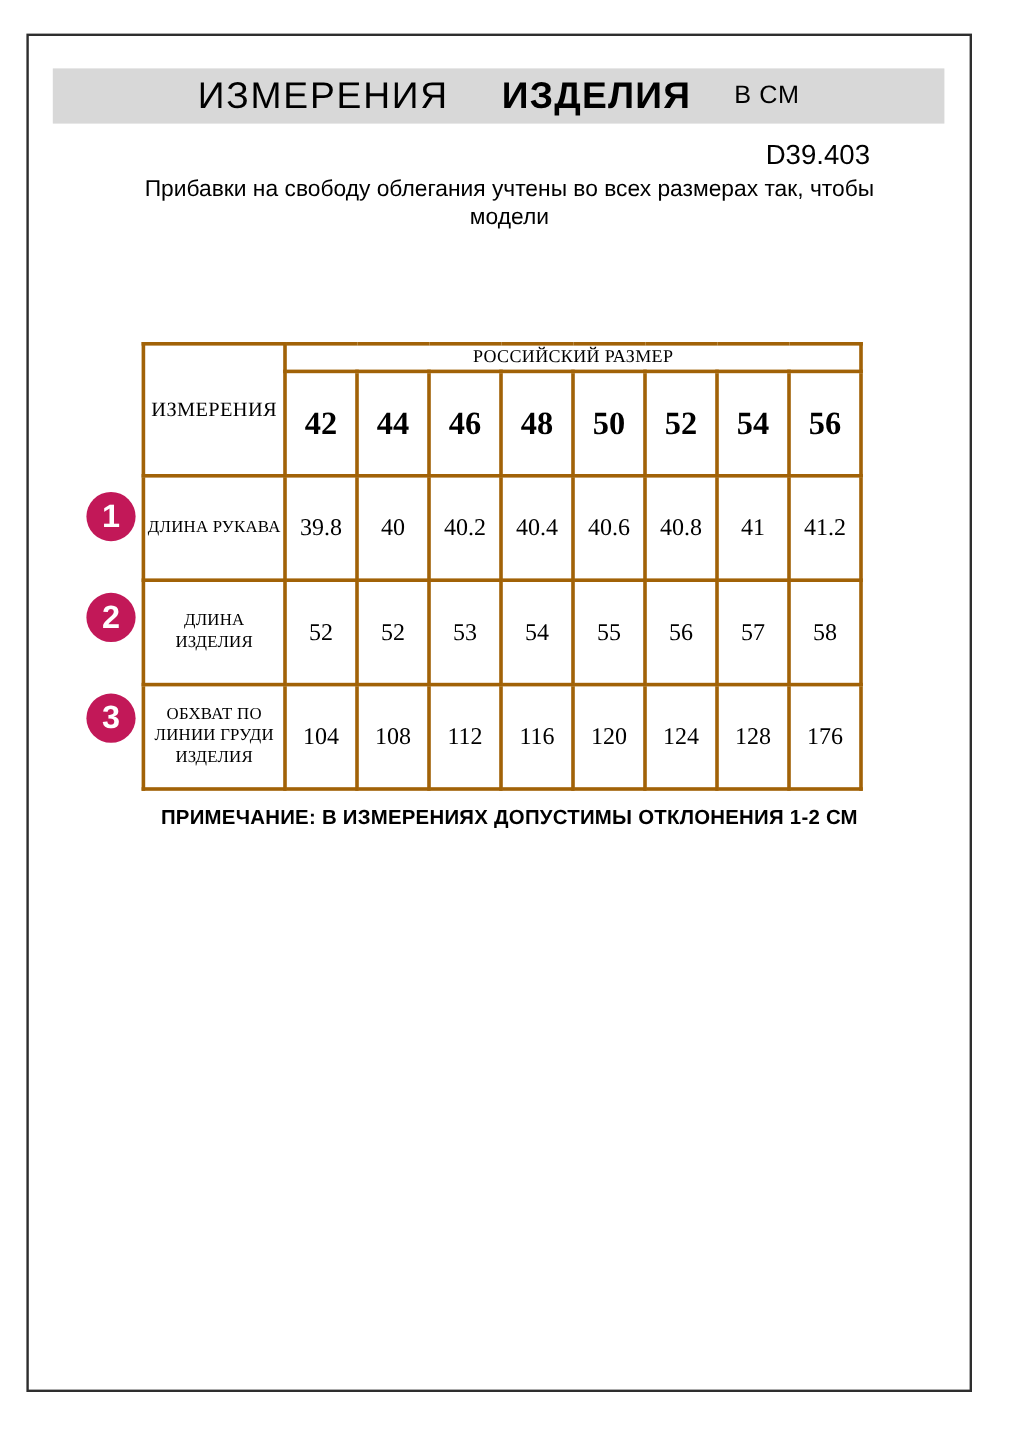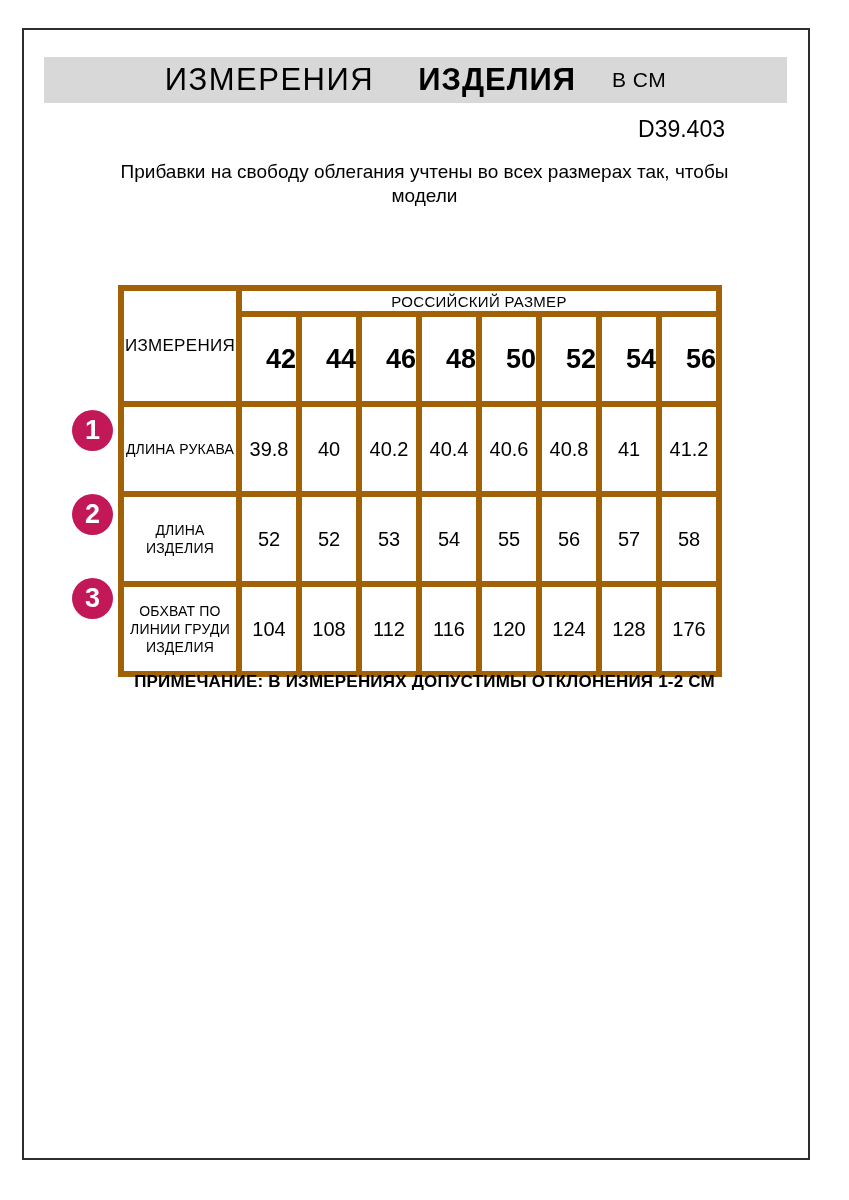--- a/index.html
+++ b/index.html
@@ -17,34 +17,34 @@
     background:#d8d8d8;display:flex;align-items:center;justify-content:center;
   }
   .title-part1{font-size:31px;font-weight:400;letter-spacing:1.5px;}
   .title-part2{font-size:31px;font-weight:700;letter-spacing:1px;margin-left:44px;}
   .title-unit{font-size:21px;font-weight:400;margin-left:36px;letter-spacing:0.5px;}
   .model-code{
     position:absolute;left:0;top:116px;width:725px;text-align:right;
     font-size:23px;font-weight:400;
   }
   .intro{
-    position:absolute;left:0;top:160px;width:849px;text-align:center;
+    position:absolute;left:0;top:146px;width:849px;text-align:center;
     font-size:19px;line-height:24px;font-weight:400;
   }
   table.size-table{
     position:absolute;left:118px;top:285px;width:599px;
     border-collapse:collapse;table-layout:fixed;
   }
   table.size-table td{
-    border:6px solid #a16207;text-align:center;vertical-align:middle;
-    padding:0;overflow:hidden;
+    border:3px solid #a16207;text-align:center;vertical-align:middle;
+    padding:0;overflow:hidden;font-family:Liberation Serif, serif;
   }
   td.corner{font-size:17px;letter-spacing:0.3px;}
   td.group{font-size:15px;height:20px;letter-spacing:0.3px;}
-  tr.r-sizes td{height:84px;font-size:27px;font-weight:700;text-align:right;}
+  tr.r-sizes td{height:84px;font-size:27px;font-weight:700;}
   tr.r-data td{height:84px;}
   td.row-label{font-size:14px;line-height:18px;white-space:pre-line;letter-spacing:0.2px;}
   td.val{font-size:20px;font-weight:400;}
   .badge{
     position:absolute;width:41px;height:41px;border-radius:50%;
     background:#c21858;color:#fff;display:flex;align-items:center;justify-content:center;
     font-size:27px;font-weight:700;left:72px;
   }
   .badge-1{top:410px;}
   .badge-2{top:494px;}

